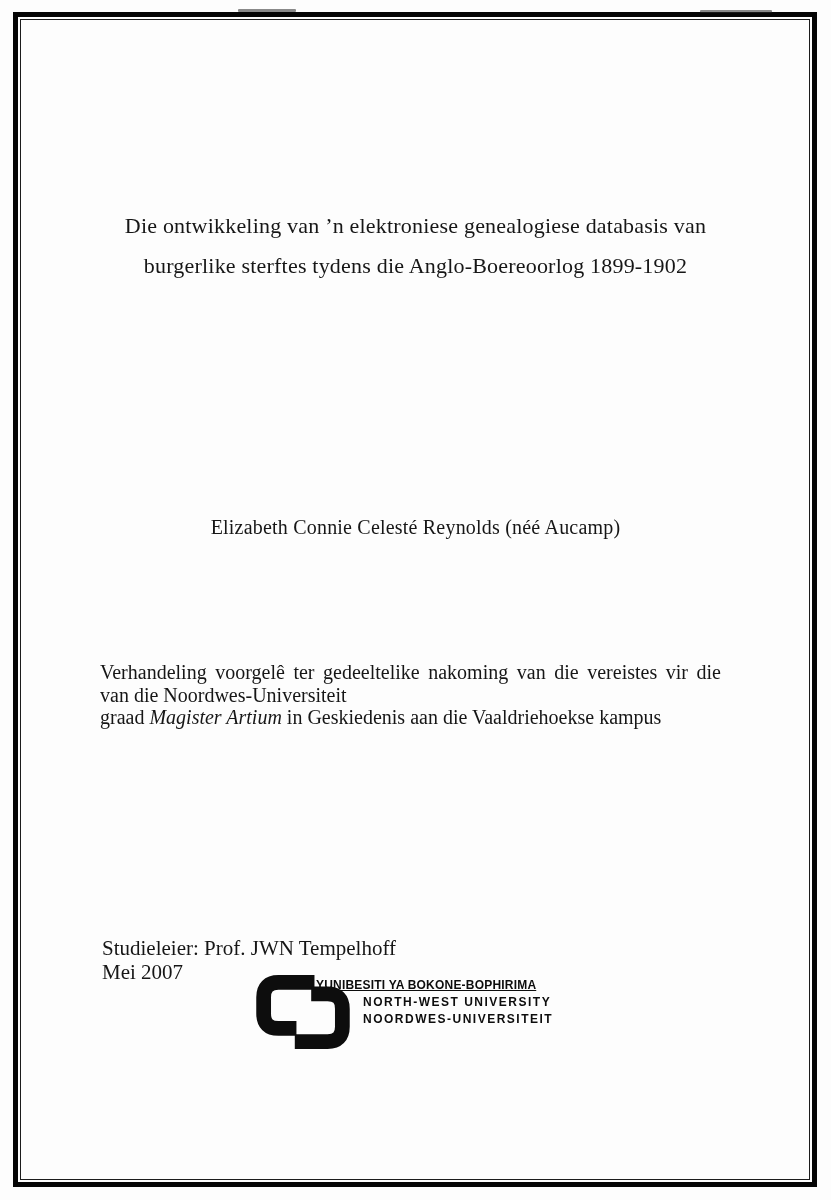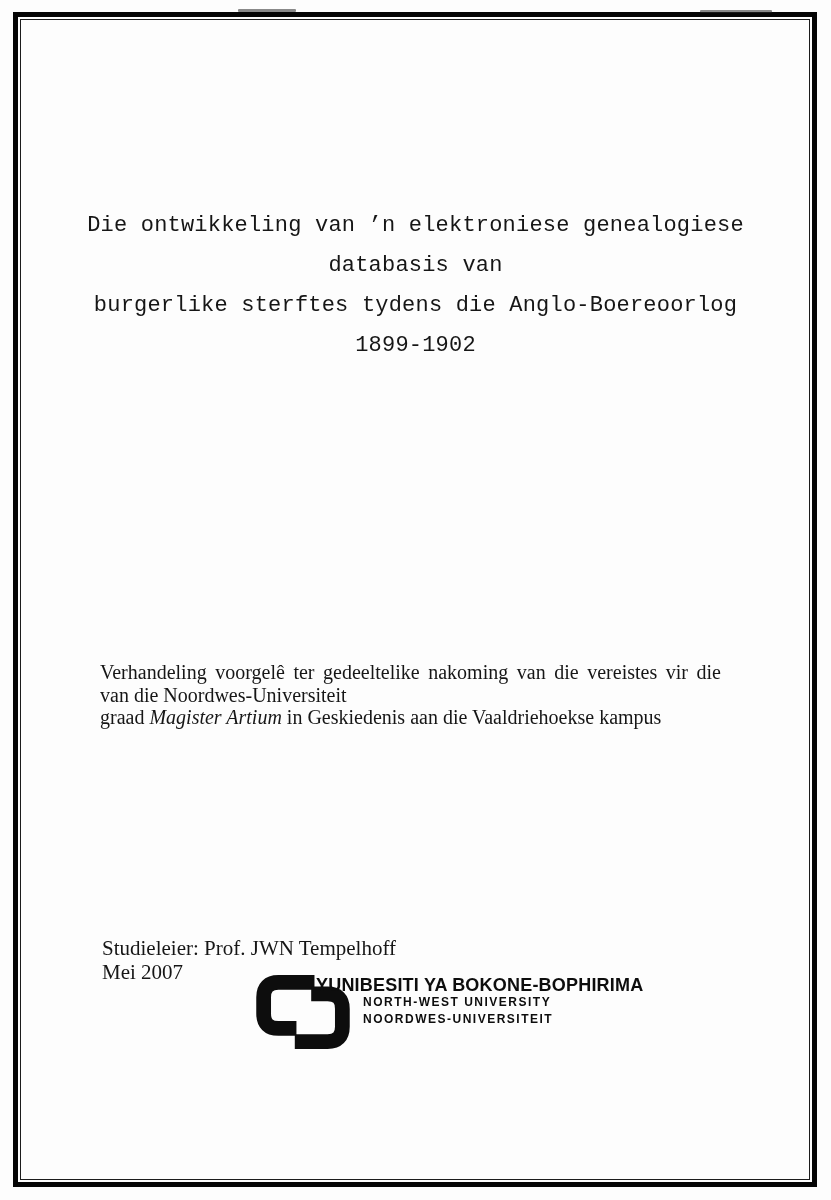--- a/index.html
+++ b/index.html
@@ -20,21 +20,21 @@
     position:absolute;inset:2px;
     border:1.5px solid #1c1c1c;
   }
   .smudge{position:absolute;background:#2a2a2a;opacity:.55;border-radius:1px;}
   .smudge.s1{left:238px;top:9px;width:58px;height:3px;}
   .smudge.s2{left:700px;top:10px;width:72px;height:3px;}
 
   .title{
     position:absolute;top:206px;left:55px;right:55px;
     text-align:center;
-    font-size:22px;line-height:40px;letter-spacing:.2px;font-family:Liberation Mono, monospace;
+    font-size:22px;line-height:40px;letter-spacing:.2px;
   }
   .byline{
     position:absolute;top:436px;left:0;width:100%;
     text-align:center;font-size:19px;
   }
   .author{
     position:absolute;top:516px;left:0;width:100%;
     text-align:center;font-size:20px;letter-spacing:.2px;
   }
   .statement{
@@ -47,40 +47,41 @@
     position:absolute;left:102px;top:936px;
     font-size:21px;line-height:24px;
   }
   .logo{position:absolute;left:252px;top:968px;width:350px;height:88px;}
   .logo-mark{position:absolute;left:0;top:3px;width:102px;height:82px;}
   .logo-text{
     position:absolute;left:64px;top:9px;
     font-family:"Liberation Sans","DejaVu Sans",sans-serif;
     font-weight:bold;color:#0d0d0d;white-space:nowrap;
   }
-  .lt1{font-size:18px;letter-spacing:.2px;line-height:17px;}
+  .lt1{font-size:12px;letter-spacing:.2px;line-height:17px;text-decoration:underline;}
   .lt2{font-size:12px;letter-spacing:1.5px;line-height:17px;margin-left:47px;}
 </style>
 </head>
 <body>
 
 <div class="page">
 
   <div class="frame-outer">
     <div class="frame-inner"></div>
   </div>
   <div class="smudge s1"></div>
   <div class="smudge s2"></div>
 
   <div class="title">
     <div>Die ontwikkeling van ’n elektroniese genealogiese databasis van</div>
     <div>burgerlike sterftes tydens die Anglo-Boereoorlog 1899-1902</div>
   </div>
 
 
+  <div class="author">Elizabeth Connie Celesté Reynolds (néé Aucamp)</div>
 
   <div class="statement">
     <div class="st-line1">Verhandeling voorgelê ter gedeeltelike nakoming van die vereistes vir die</div>
     <div>van die Noordwes-Universiteit</div>
     <div><span>graad </span><span class="italic">Magister Artium</span><span> in Geskiedenis aan die Vaaldriehoekse kampus</span></div>
   </div>
 
   <div class="supervisor-block">
     <div>Studieleier: Prof. JWN Tempelhoff</div>
     <div>Mei 2007</div>

